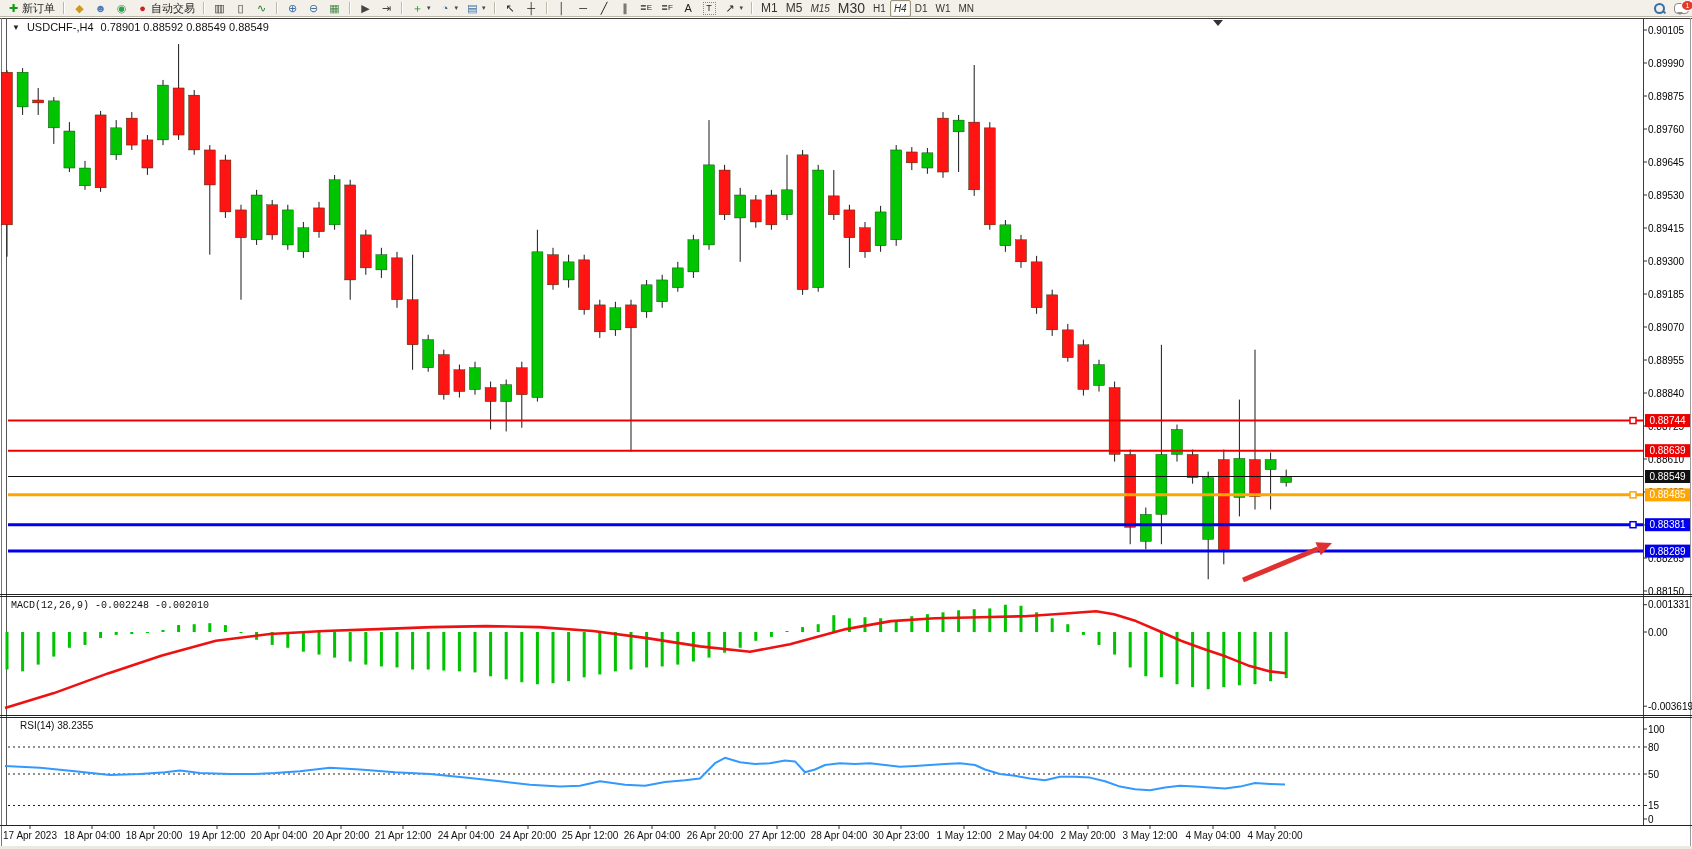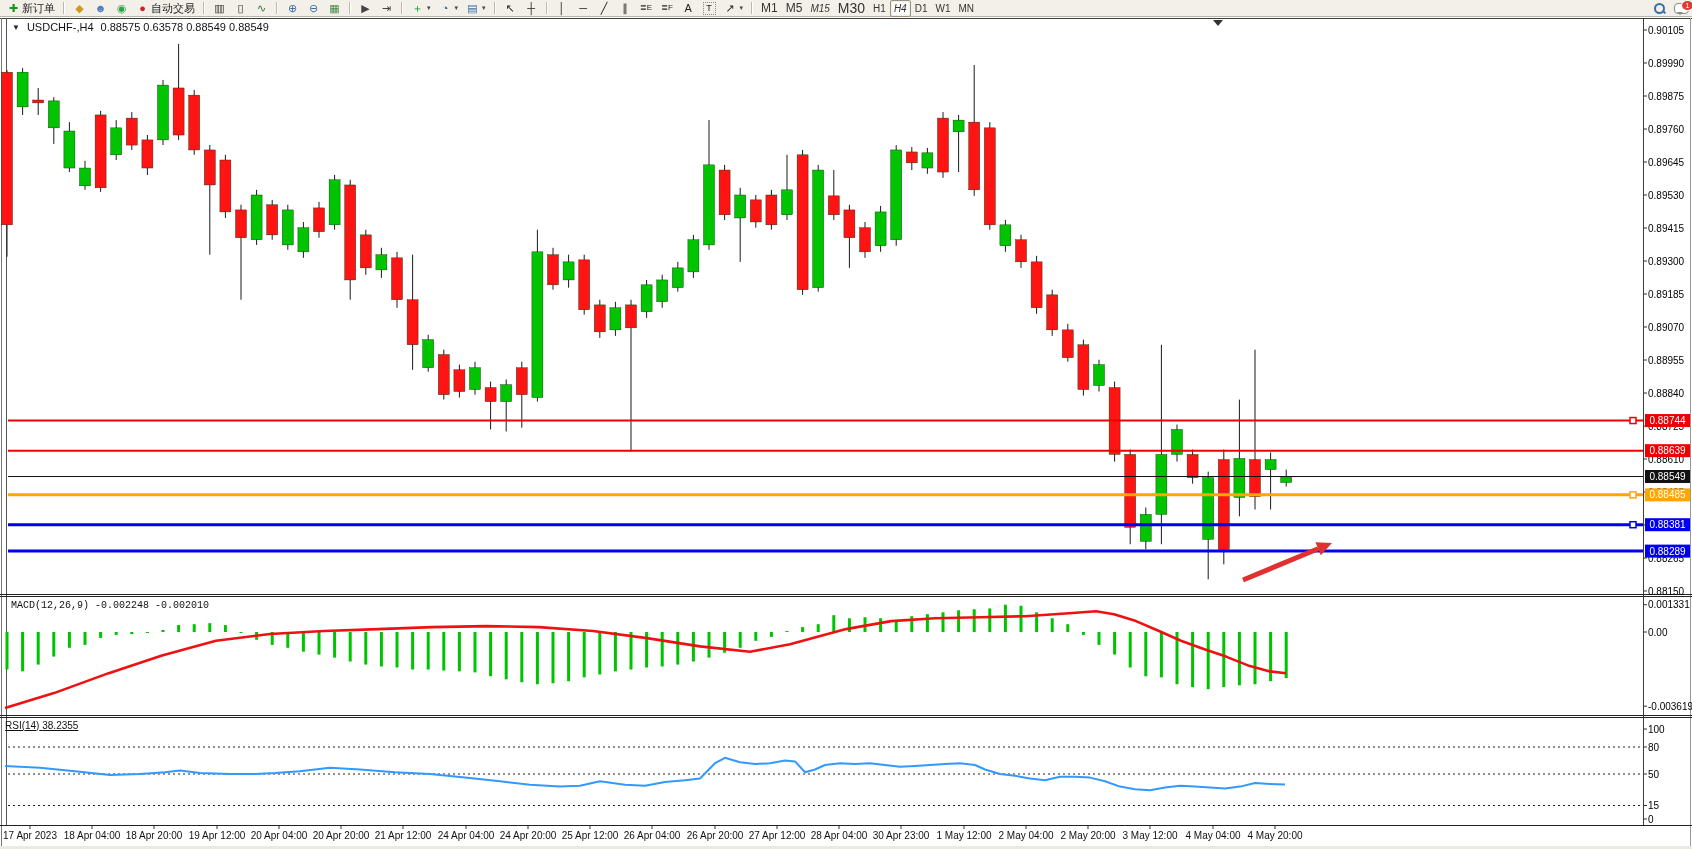--- a/index.html
+++ b/index.html
@@ -703,27 +703,27 @@
       <text x="1150" y="839" font-size="10" text-anchor="middle" font-family="Liberation Sans, sans-serif" fill="#111">3 May 12:00</text>
       <line x1="1213" y1="825.5" x2="1213" y2="829" stroke="#333" stroke-width="1"></line>
       <text x="1213" y="839" font-size="10" text-anchor="middle" font-family="Liberation Sans, sans-serif" fill="#111">4 May 04:00</text>
       <line x1="1275" y1="825.5" x2="1275" y2="829" stroke="#333" stroke-width="1"></line>
       <text x="1275" y="839" font-size="10" text-anchor="middle" font-family="Liberation Sans, sans-serif" fill="#111">4 May 20:00</text>
     </svg>
 
   <div class="overlay-label chart-title">
     <span class="dd">▼</span>
     <span>USDCHF-,H4</span>
-    <span>0.88575 0.63578 0.88549 0.88549</span>
+    <span>0.78901 0.88592 0.88549 0.88549</span>
   </div>
 
   <div class="overlay-label pane-label" style="top:600px;left:11px;font-family:Liberation Mono, monospace;">
     <span>MACD(12,26,9)</span>
     <span>-0.002248 -0.002010</span>
   </div>
 
-  <div class="overlay-label pane-label" style="top:720px;left:5px;text-decoration:underline;">
+  <div class="overlay-label pane-label" style="top:720px;left:20px;">
     <span>RSI(14)</span>
     <span>38.2355</span>
   </div>
 
   <div class="bottom-strip"></div>
 </div>
 
 </body></html>

